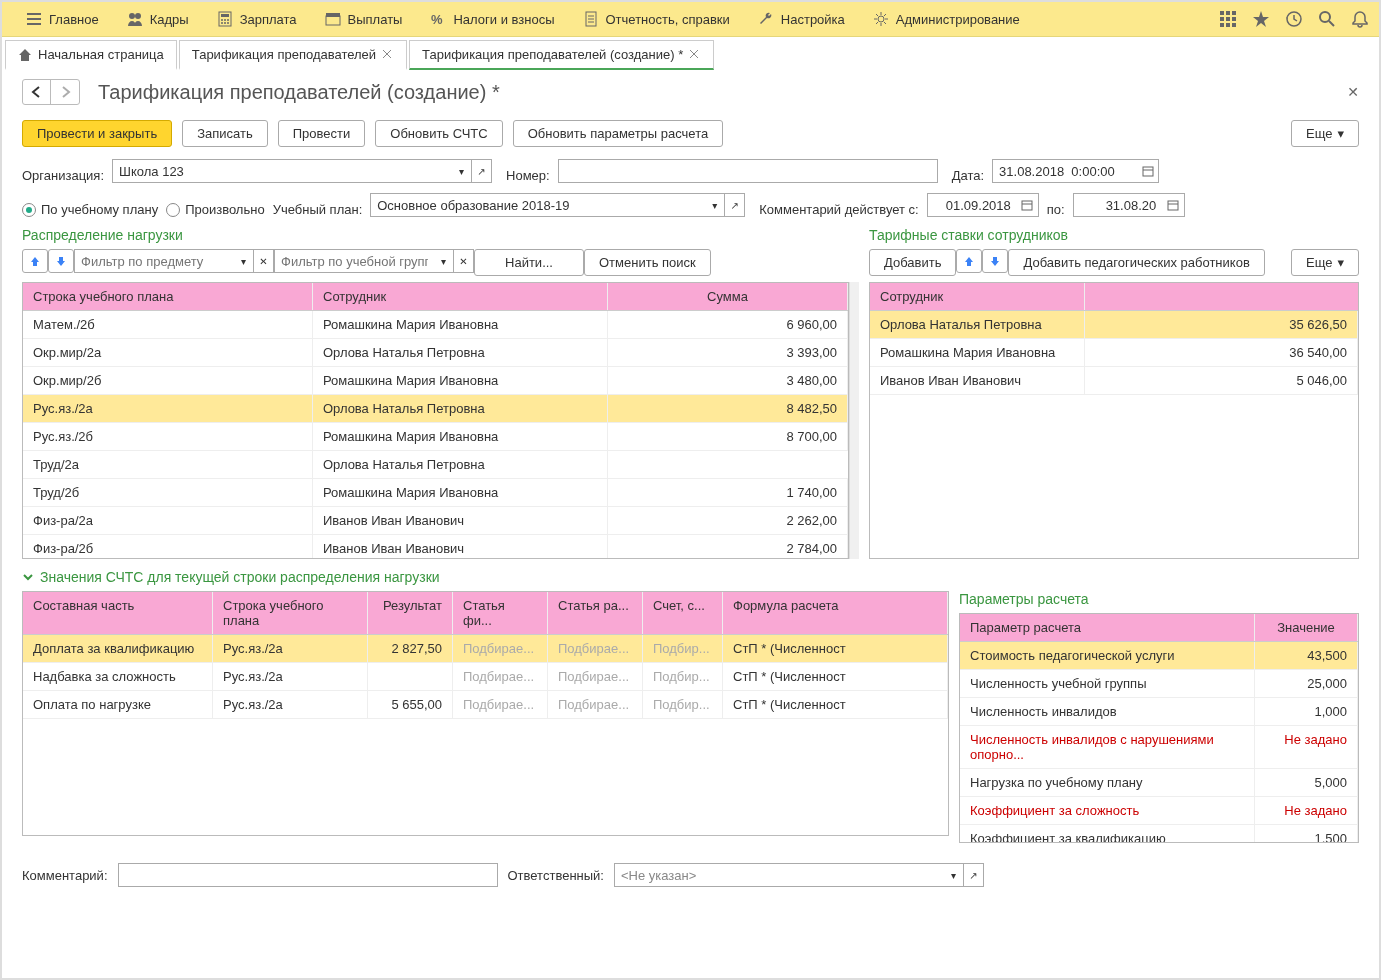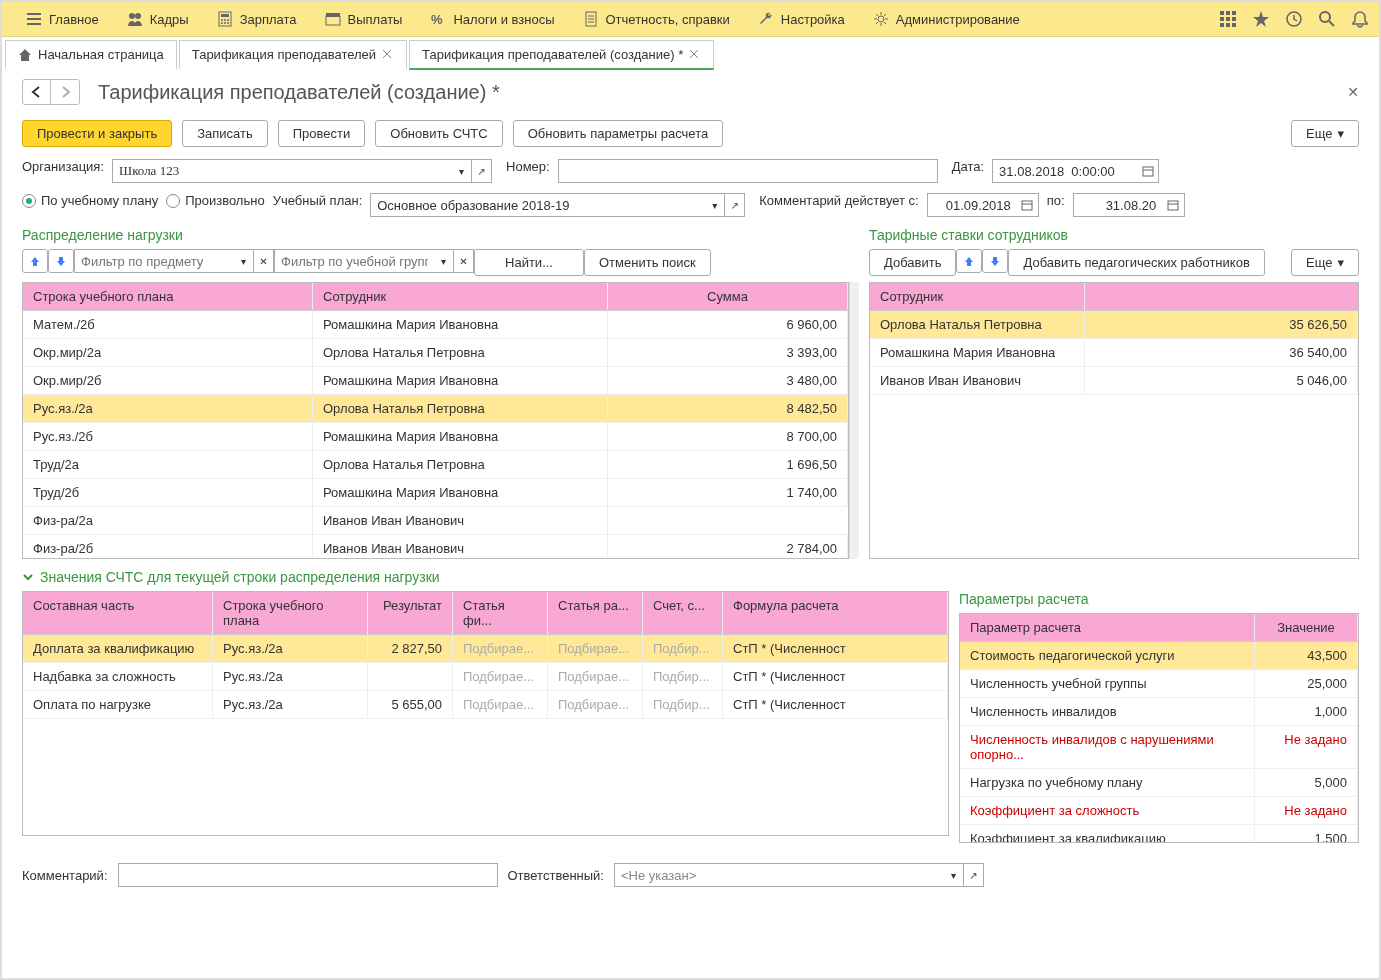--- a/index.html
+++ b/index.html
@@ -19,21 +19,21 @@
 .navarrows{display:flex;border:1px solid #bbb;border-radius:3px}
 .navarrow{width:28px;height:24px;display:flex;align-items:center;justify-content:center;cursor:pointer}
 .navarrow.dis{opacity:.4}
 .navarrow:first-child{border-right:1px solid #bbb}
 .pgtitle{font-size:20px;color:#555}
 .pgclose{margin-left:auto;cursor:pointer;font-size:14px;color:#666}
 .toolbar{display:flex;gap:10px;margin-bottom:12px;align-items:center}
 .btn{padding:5px 14px;border:1px solid #aaa;border-radius:3px;background:#fff;cursor:pointer}
 .btn.primary{background:#ffd52e;border-color:#d4aa00;font-weight:500}
 .btn.more{display:flex;align-items:center;gap:5px}
-.formrow{display:flex;align-items:flex-start;gap:8px;margin-bottom:10px}
+.formrow{display:flex;align-items:flex-end;gap:8px;margin-bottom:10px}
 .lbl{color:#333}
 .inp{border:1px solid #aaa;padding:3px 6px;height:24px;background:#fff}
 .combo{display:flex;align-items:stretch}
 .combo input{border-right:0}
 .combo-btn{width:20px;border:1px solid #aaa;border-left:0;background:#fff;cursor:pointer;display:flex;align-items:center;justify-content:center;font-size:10px}
 .date-btn{width:22px;border:1px solid #aaa;border-left:0;display:flex;align-items:center;justify-content:center;background:#fff;cursor:pointer}
 .radio{display:flex;align-items:center;gap:5px;cursor:pointer}
 .rcircle{width:14px;height:14px;border:1px solid #888;border-radius:50%;display:flex;align-items:center;justify-content:center}
 .rdot{width:6px;height:6px;background:#2a8;border-radius:50%}
 .section-title{color:#3a9640;font-size:14px;margin-bottom:6px}
@@ -243,21 +243,21 @@
     <div class="spacer"></div>
     <button class="btn more">
         <span>Еще</span>
         <span>▾</span>
       </button>
   </div>
 
   <div class="formrow">
     <span class="lbl">Организация:</span>
     <div class="combo">
-      <input class="inp" style="width: 340px; font-family: Liberation Serif, serif;" value="Школа 123">
+      <input class="inp" style="width: 340px;" value="Школа 123">
       <div class="combo-btn">▾</div>
       <div class="combo-btn">↗</div>
     </div>
     <span class="lbl" style="margin-left:6px">Номер:</span>
     <input class="inp" style="width: 380px;">
     <span class="lbl" style="margin-left:6px">Дата:</span>
     <div class="combo">
       <input class="inp" style="width: 145px;" value="31.08.2018  0:00:00">
       <div class="date-btn">
           <svg width="12" height="12">
@@ -363,30 +363,30 @@
                 <div class="gcell cnum" style="flex:1">8 482,50</div>
               </div>
               <div class="grow">
                 <div class="gcell" style="width:290px">Рус.яз./2б</div>
                 <div class="gcell" style="width:295px">Ромашкина Мария Ивановна</div>
                 <div class="gcell cnum" style="flex:1">8 700,00</div>
               </div>
               <div class="grow">
                 <div class="gcell" style="width:290px">Труд/2а</div>
                 <div class="gcell" style="width:295px">Орлова Наталья Петровна</div>
-                <div class="gcell cnum" style="flex:1">1 696,50</div>
               </div>
               <div class="grow">
                 <div class="gcell" style="width:290px">Труд/2б</div>
                 <div class="gcell" style="width:295px">Ромашкина Мария Ивановна</div>
                 <div class="gcell cnum" style="flex:1">1 740,00</div>
               </div>
               <div class="grow">
                 <div class="gcell" style="width:290px">Физ-ра/2а</div>
                 <div class="gcell" style="width:295px">Иванов Иван Иванович</div>
+                <div class="gcell cnum" style="flex:1">2 262,00</div>
               </div>
               <div class="grow">
                 <div class="gcell" style="width:290px">Физ-ра/2б</div>
                 <div class="gcell" style="width:295px">Иванов Иван Иванович</div>
                 <div class="gcell cnum" style="flex:1">2 784,00</div>
               </div>
             </div>
         </div>
         <div class="scrollshade"></div>
       </div>

